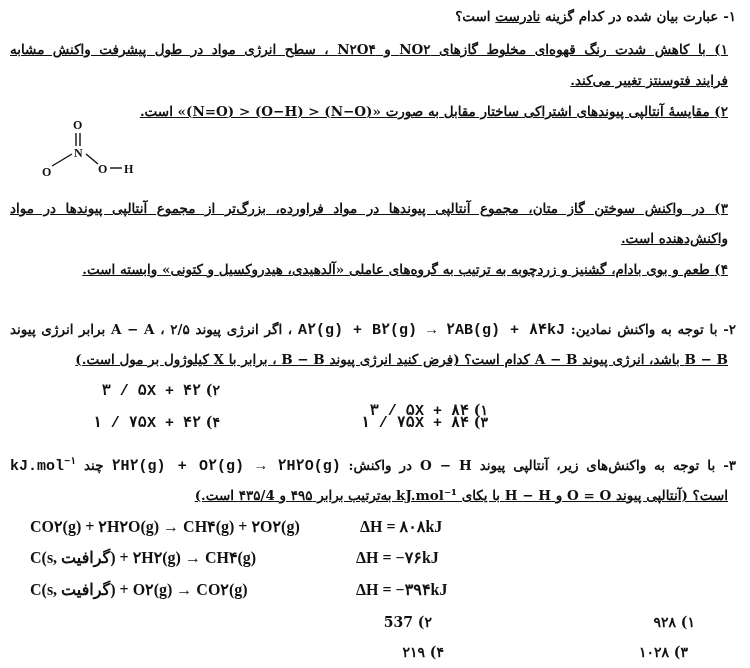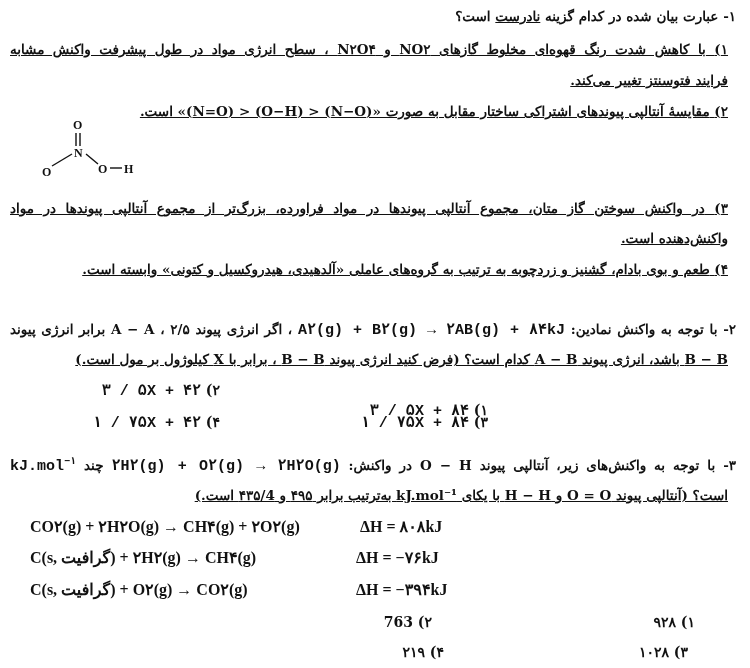--- a/index.html
+++ b/index.html
@@ -146,21 +146,21 @@
   <div class="eq" style="top:579px; left:356px;">
     <span>ΔH = −۳۹۴kJ</span>
   </div>
 
   <div class="opt" style="top:612px; right:55px;">
     <span>۱)</span>
     <span>۹۲۸</span>
   </div>
   <div class="opt" style="top:612px; right:318px;">
     <span>۲)</span>
-    <span>763</span>
+    <span>537</span>
   </div>
   <div class="opt" style="top:642px; right:62px;">
     <span>۳)</span>
     <span>۱۰۲۸</span>
   </div>
   <div class="opt" style="top:642px; right:306px;">
     <span>۴)</span>
     <span>۲۱۹</span>
   </div>
 

